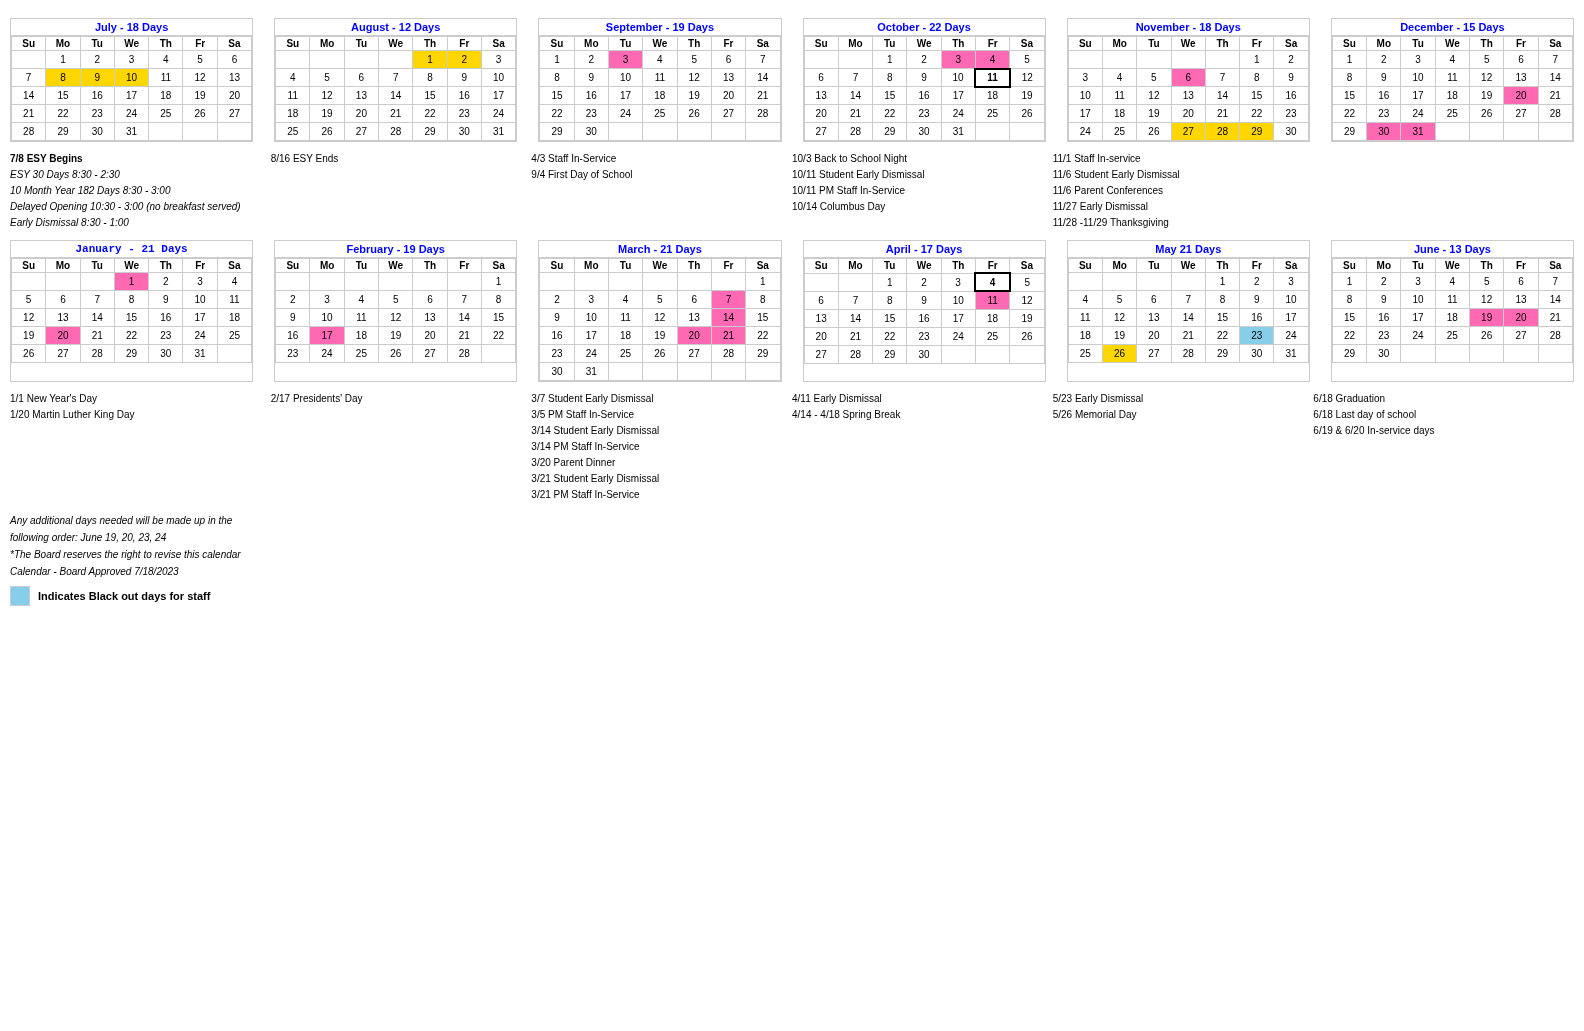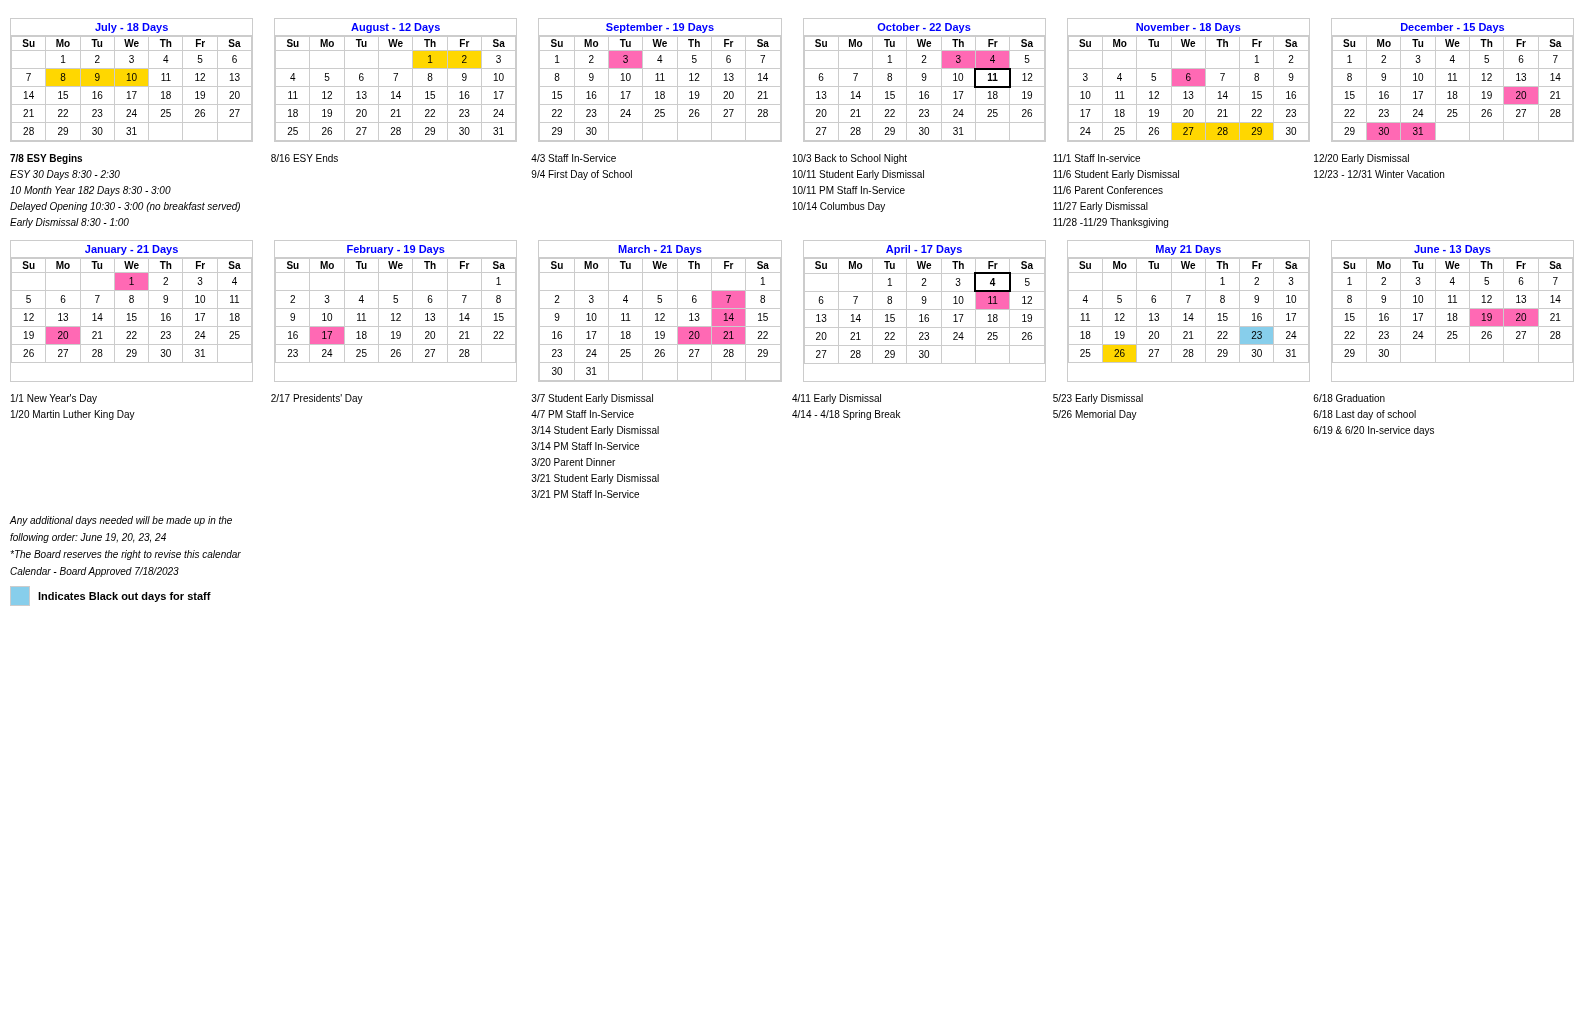--- a/index.html
+++ b/index.html
@@ -422,29 +422,25 @@
       <p>10/11 PM Staff In-Service</p>
       <p>10/14 Columbus Day</p>
     </div>
     <div class="notes-col">
       <p>11/1 Staff In-service</p>
       <p>11/6 Student Early Dismissal</p>
       <p>11/6 Parent Conferences</p>
       <p>11/27 Early Dismissal</p>
       <p>11/28 -11/29 Thanksgiving</p>
     </div>
-    <div class="notes-col">
-      <p>12/20 Early Dismissal</p>
-      <p>12/23 - 12/31 Winter Vacation</p>
-    </div>
   </div>
 
 <div class="calendars-grid" id="bottom-calendars">
     <div class="month-block">
-      <div class="month-title" style="color: rgb(0, 0, 255);">January - 21 Days</div>
+      <div class="month-title" style="color: rgb(0, 0, 255); font-family: Liberation Mono, monospace;">January - 21 Days</div>
       <table class="cal-table">
         <thead>
           <tr>
             <th>Su</th>
             <th>Mo</th>
             <th>Tu</th>
             <th>We</th>
             <th>Th</th>
             <th>Fr</th>
             <th>Sa</th>
@@ -828,21 +824,21 @@
 <div class="notes-section" id="bottom-notes">
     <div class="notes-col">
       <p>1/1 New Year's Day</p>
       <p>1/20 Martin Luther King Day</p>
     </div>
     <div class="notes-col">
       <p>2/17 Presidents' Day</p>
     </div>
     <div class="notes-col">
       <p>3/7 Student Early Dismissal</p>
-      <p>4/7 PM Staff In-Service</p>
+      <p>3/5 PM Staff In-Service</p>
       <p>3/14 Student Early Dismissal</p>
       <p>3/14 PM Staff In-Service</p>
       <p>3/20 Parent Dinner</p>
       <p>3/21 Student Early Dismissal</p>
       <p>3/21 PM Staff In-Service</p>
     </div>
     <div class="notes-col">
       <p>4/11 Early Dismissal</p>
       <p>4/14 - 4/18 Spring Break</p>
     </div>

